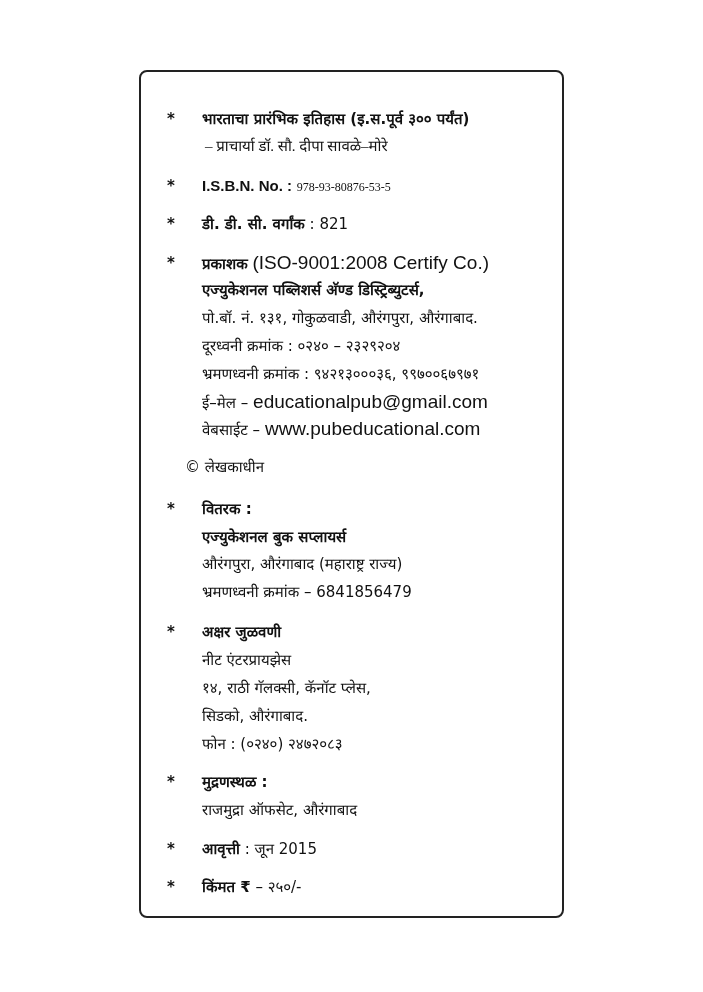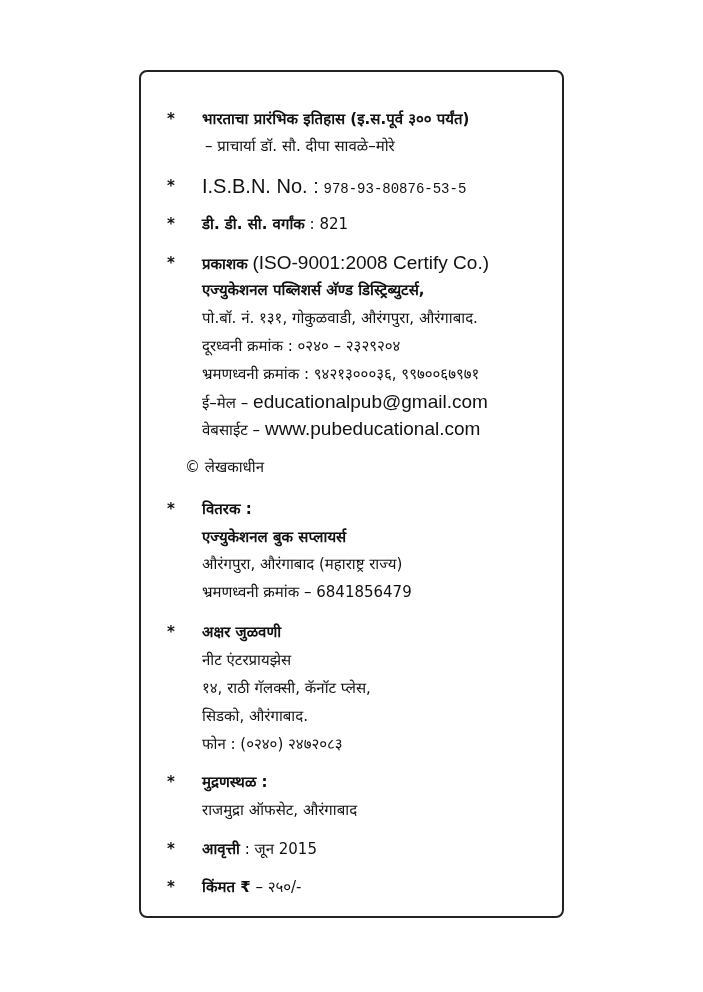--- a/index.html
+++ b/index.html
@@ -4,36 +4,36 @@
   <style>
     html, body { margin: 0; padding: 0; background: #ffffff; }
     body { width: 703px; height: 992px; position: relative; overflow: hidden;
            font-family: "DejaVu Sans", "Liberation Sans", sans-serif; color: #111; }
     .card { position: absolute; left: 139px; top: 70px; width: 421px; height: 844px;
             border: 2px solid #222; border-radius: 8px; box-sizing: content-box; }
     .line { position: absolute; left: 0; white-space: nowrap; font-size: 15px; line-height: 20px; }
     .star { position: absolute; left: 26px; font-size: 15px; font-weight: bold; }
     .txt { position: absolute; left: 52px; margin-left: 9px; }
     .b { font-weight: bold; }
-    .latin { font-family: Liberation Mono, monospace; font-size: 14px; }
-    .latin-b { font-family: "Liberation Sans", sans-serif; font-weight: normal; font-size: 20px; }
+    .latin { font-family: Liberation Serif, serif; font-size: 12px; }
+    .latin-b { font-family: "Liberation Sans", sans-serif; font-weight: bold; font-size: 15px; }
     .small { font-family: "Liberation Sans", sans-serif; font-size: 19px; }
     .copy { position: absolute; left: 44px; }
   </style>
 </head>
 <body>
 
 <div class="card">
 
   <div class="line" style="top:37px;">
     <span class="star">*</span>
     <span class="txt b">भारताचा प्रारंभिक इतिहास (इ.स.पूर्व ३०० पर्यंत)</span>
   </div>
   <div class="line" style="top:64px;">
-    <span class="txt" style="left:55px;">– प्राचार्या डॉ. सौ. दीपा सावळे–मोरे</span>
+    <span class="txt" style="left:55px;font-family:Liberation Serif, serif;">– प्राचार्या डॉ. सौ. दीपा सावळे–मोरे</span>
   </div>
 
   <div class="line" style="top:104px;">
     <span class="star">*</span>
     <span class="txt">
       <span class="latin-b">I.S.B.N. No. :</span>
       <span class="latin">978-93-80876-53-5</span>
     </span>
   </div>
 

